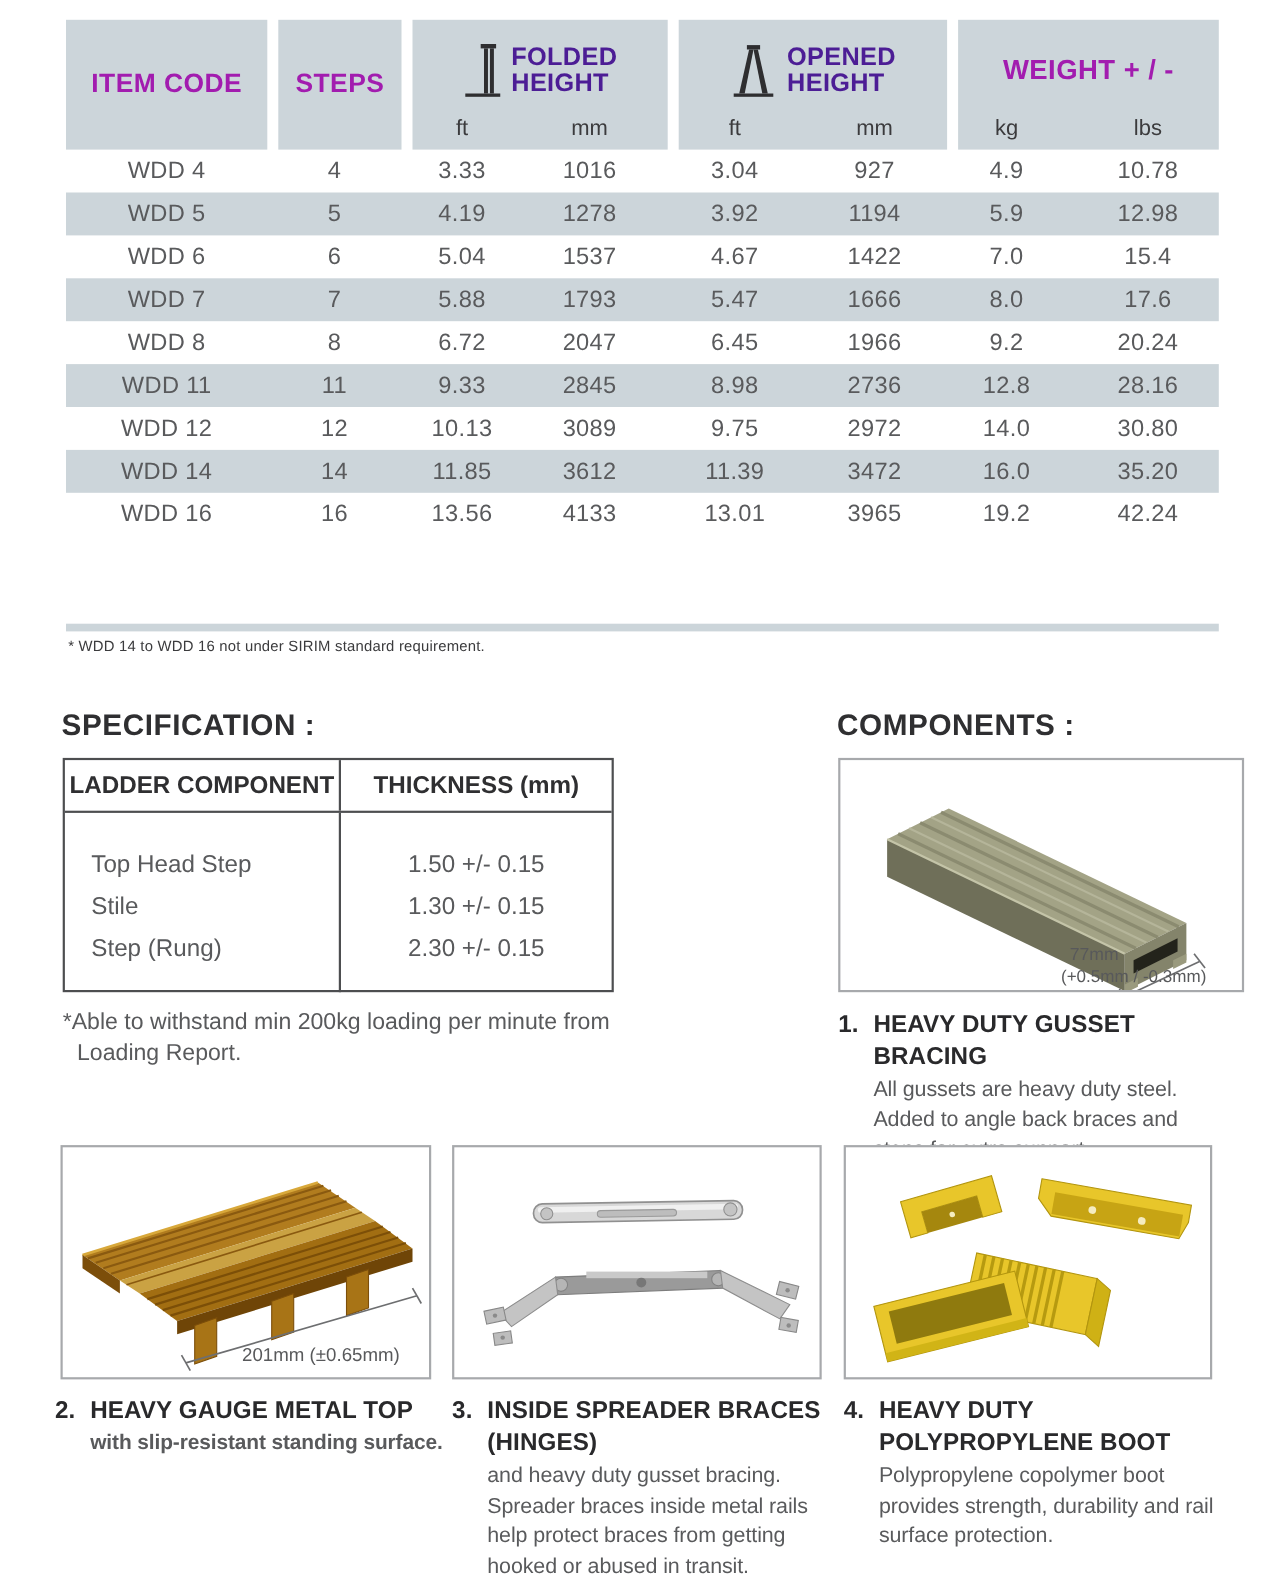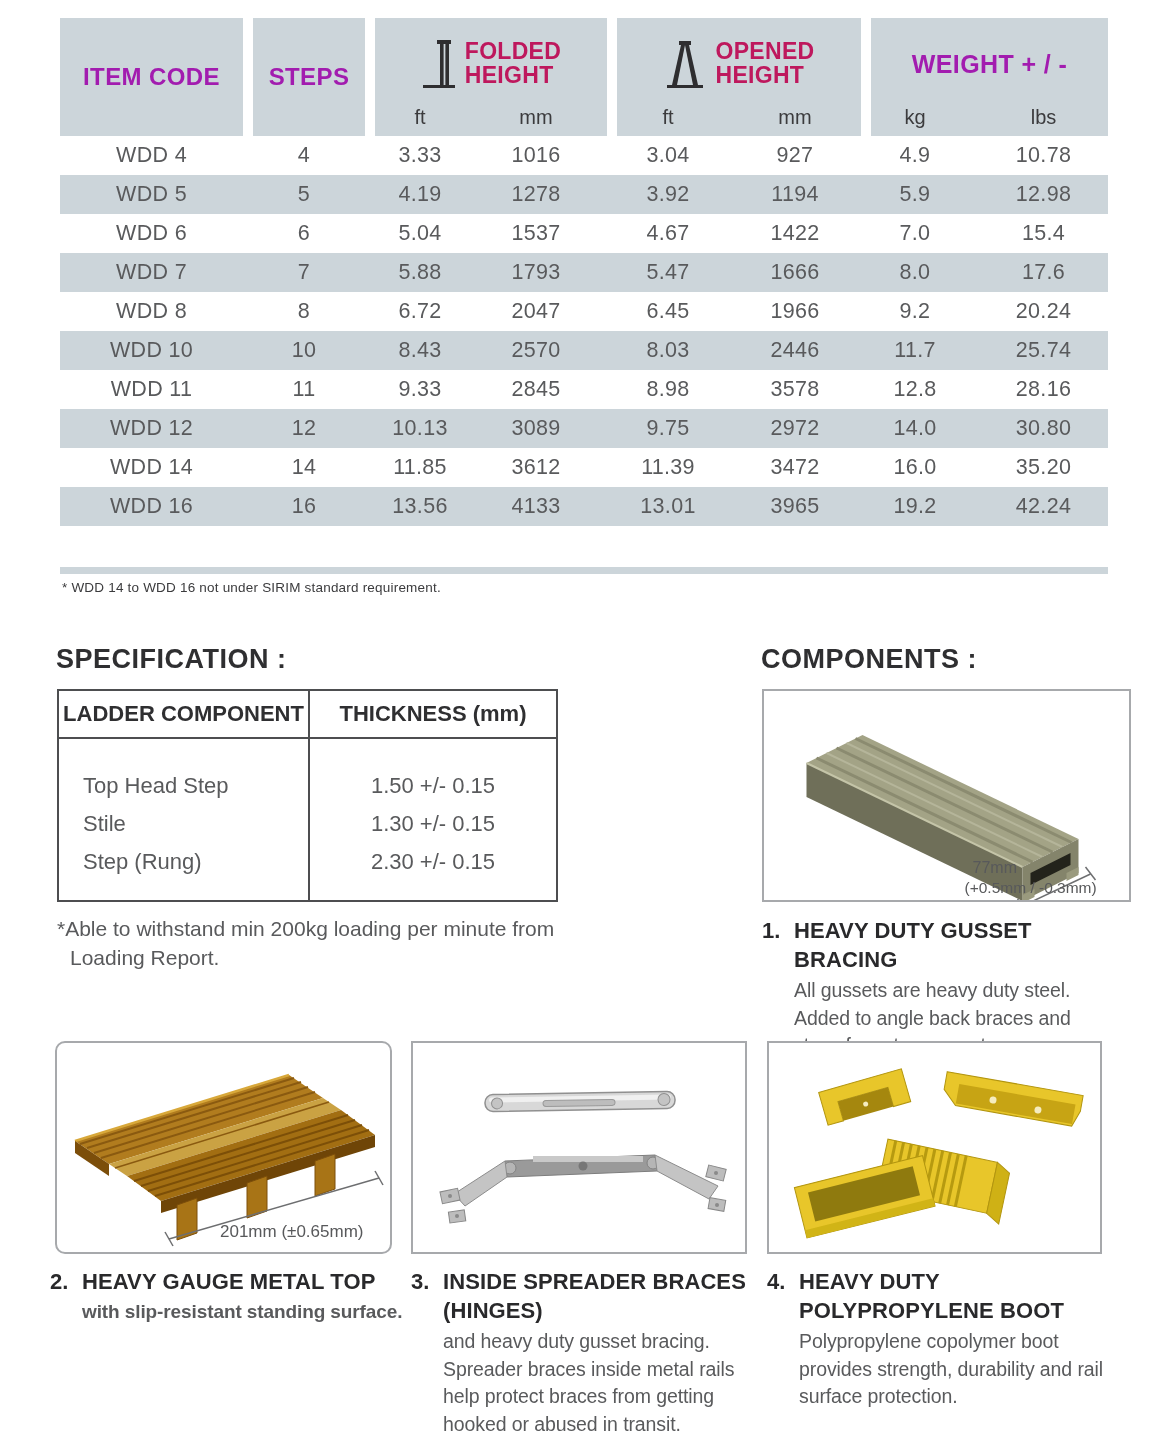--- a/index.html
+++ b/index.html
@@ -10,21 +10,21 @@
   .dtable { position:absolute; left:60px; top:18px; width:1048px; }
   .thead { position:relative; height:118px; }
   .hgroup { position:absolute; top:0; height:118px; background:#ccd5da;
             display:flex; align-items:center; justify-content:center; }
   .hg1 { left:0;    width:183px; }
   .hg2 { left:193px; width:112px; }
   .hg3 { left:315px; width:232px; padding-bottom:26px; box-sizing:border-box; }
   .hg4 { left:557px; width:244px; padding-bottom:26px; box-sizing:border-box; }
   .hg5 { left:811px; width:237px; padding-bottom:26px; box-sizing:border-box; }
   .hlabel { font-size:24px; font-weight:700; color:#a21caf; letter-spacing:0.4px; }
-  .hlabel2 { font-size:23px; font-weight:700; color:#be185d; line-height:1.04;
+  .hlabel2 { font-size:23px; font-weight:700; color:#4c1d95; line-height:1.04;
              letter-spacing:0.3px; margin-left:10px; text-align:left; }
   .hicon { flex:none; display:block; }
   .hunits { position:absolute; left:0; bottom:7px; width:100%; display:grid;
             grid-template-columns:183px 122px 110px 122px 142px 112px 128px 129px; }
   .hunit { text-align:center; font-size:20px; font-weight:500; color:#3b3b3d; }
 
   .tbody .trow { display:grid; height:39px; align-items:center;
                  grid-template-columns:183px 122px 110px 122px 142px 112px 128px 129px; }
   .tbody .trow:nth-of-type(even) { background:#ccd5da; }
   .td { text-align:center; font-size:21.5px; color:#595a5c; letter-spacing:0.3px; }
@@ -54,21 +54,21 @@
   .spec-col1 .sc, .spec-col2 .sc { font-size:22px; color:#595a5c; line-height:38px; }
   .spec-col2 .sc { text-align:center; }
   .spec-note { position:absolute; left:57px; top:914px; width:515px; font-size:21px;
                color:#595a5c; line-height:1.4; }
   .spec-note .l2 { margin-left:13px; }
 
   
   .comp-box { position:absolute; border:2px solid #a7a9ac; background:#ffffff;
               box-sizing:border-box; }
   .box1 { left:762px; top:689px; width:369px; height:213px; }
-  .box2 { left:55px;  top:1041px; width:337px; height:213px;border-radius:10px; }
+  .box2 { left:55px;  top:1041px; width:337px; height:213px; }
   .box3 { left:411px; top:1041px; width:336px; height:213px; }
   .box4 { left:767px; top:1041px; width:335px; height:213px; }
   .comp-box svg { display:block; width:100%; height:100%; }
 
   
   .cap { position:absolute; }
   .cap1 { left:762px; top:916px;  width:352px; }
   .cap2 { left:50px;  top:1267px; width:380px; }
   .cap3 { left:411px; top:1267px; width:350px; }
   .cap4 { left:767px; top:1267px; width:345px; }
@@ -182,38 +182,28 @@
         <div class="td">8</div>
         <div class="td">6.72</div>
         <div class="td">2047</div>
         <div class="td">6.45</div>
         <div class="td">1966</div>
         <div class="td">9.2</div>
         <div class="td">20.24</div>
       </div>
 
 
-      <div class="trow">
-        <div class="td">WDD 10</div>
-        <div class="td">10</div>
-        <div class="td">8.43</div>
-        <div class="td">2570</div>
-        <div class="td">8.03</div>
-        <div class="td">2446</div>
-        <div class="td">11.7</div>
-        <div class="td">25.74</div>
-      </div>
 
       <div class="trow">
         <div class="td">WDD 11</div>
         <div class="td">11</div>
         <div class="td">9.33</div>
         <div class="td">2845</div>
         <div class="td">8.98</div>
-        <div class="td">3578</div>
+        <div class="td">2736</div>
         <div class="td">12.8</div>
         <div class="td">28.16</div>
       </div>
 
       <div class="trow">
         <div class="td">WDD 12</div>
         <div class="td">12</div>
         <div class="td">10.13</div>
         <div class="td">3089</div>
         <div class="td">9.75</div>

